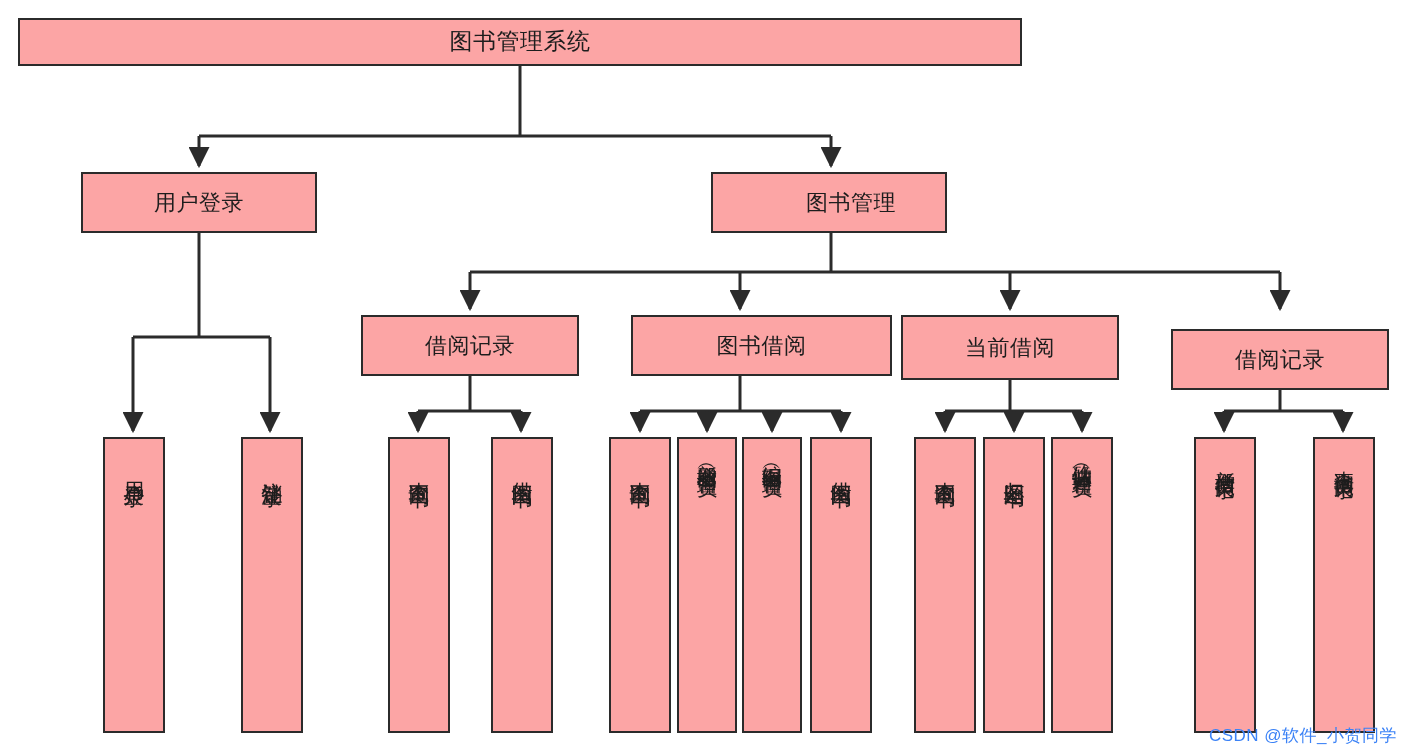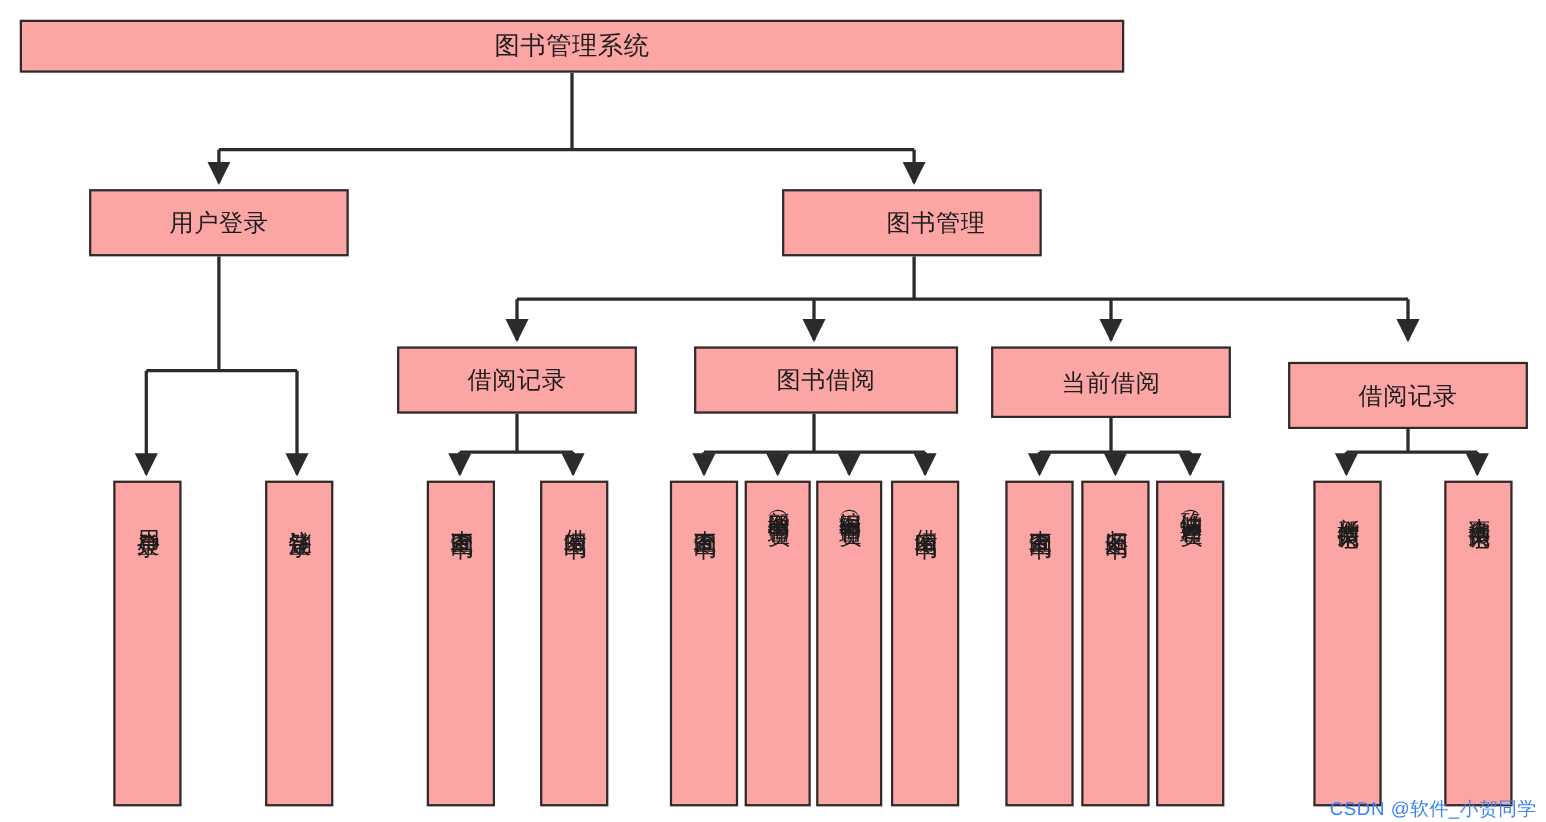--- a/index.html
+++ b/index.html
@@ -136,21 +136,21 @@
   <div class="node horiz" style="left:81px; top:172px; width:236px; height:61px;">
     <span class="lbl">用户登录</span>
   </div>
   <div class="node horiz" style="left:711px; top:172px; width:236px; height:61px;padding-left:44px;">
     <span class="lbl">图书管理</span>
   </div>
 
   <div class="node horiz" style="left:361px; top:315px; width:218px; height:61px;">
     <span class="lbl">借阅记录</span>
   </div>
-  <div class="node horiz" style="left:631px; top:315px; width:240px; height:61px;">
+  <div class="node horiz" style="left:631px; top:315px; width:261px; height:61px;">
     <span class="lbl">图书借阅</span>
   </div>
   <div class="node horiz" style="left:901px; top:315px; width:218px; height:65px;">
     <span class="lbl">当前借阅</span>
   </div>
   <div class="node horiz" style="left:1171px; top:329px; width:218px; height:61px;">
     <span class="lbl">借阅记录</span>
   </div>
 
   <div class="node vert" style="left:103px; top:437px; width:62px; height:296px;">

